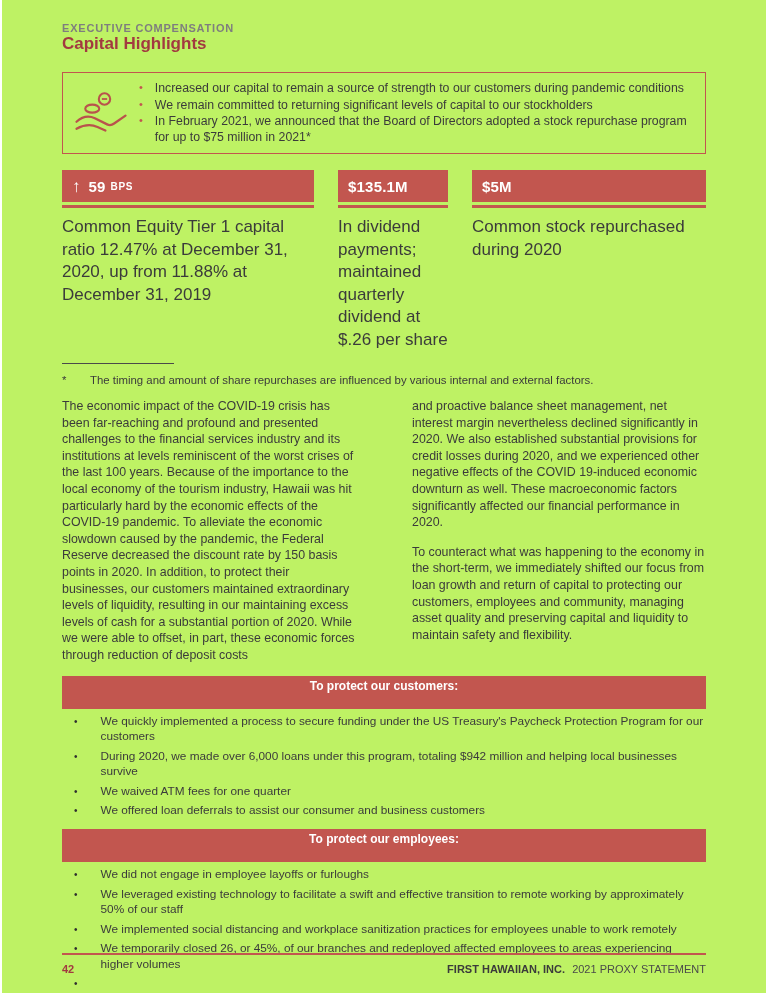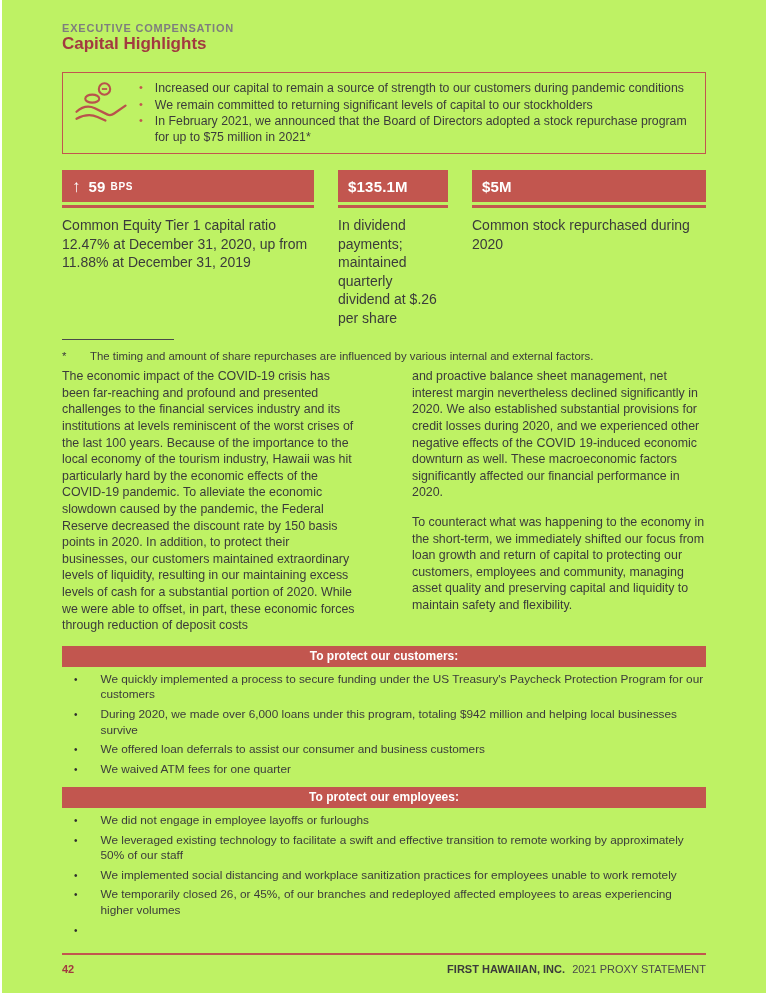--- a/index.html
+++ b/index.html
@@ -10,21 +10,21 @@
     background:#bef264; padding:22px 60px 0 60px; overflow:hidden;
   }
 
   
   .section-label { color:#7e7e7e; font-size:11px; font-weight:bold; letter-spacing:0.8px; }
   .page-title { color:#a23a40; font-size:17px; font-weight:bold; }
 
   
   .highlight-box {
     margin-top:18px; border:1px solid #c2564f;
-    display:flex; align-items:flex-start; gap:8px; padding:8px 14px 8px 8px;
+    display:flex; align-items:center; gap:8px; padding:8px 14px 8px 8px;
   }
   .hb-icon { flex:0 0 60px; display:flex; align-items:center; justify-content:center; }
   .hb-list { flex:1; display:flex; flex-direction:column; gap:1px; }
   .hb-row { display:flex; gap:12px; font-size:12.3px; line-height:1.27; }
   .hb-row .dot { color:#c2564f; }
   .dot { flex:0 0 auto; font-size:11px; line-height:inherit; }
   .dot::before { content:"\2022"; }
 
   
   .stats-row { display:flex; gap:24px; margin-top:16px; }
@@ -32,37 +32,37 @@
   .stat-2 { width:110px; }
   .stat-3 { flex:1; }
   .stat-bar {
     background:#c2564f; color:#ffffff; height:32px;
     display:flex; align-items:center; padding:0 10px; gap:8px;
   }
   .stat-arrow { font-size:17px; font-weight:bold; line-height:1; }
   .stat-value { font-size:15px; font-weight:bold; letter-spacing:0.2px; }
   .stat-unit { font-size:10px; font-weight:bold; letter-spacing:0.6px; margin-left:-3px; }
   .stat-rule { height:3px; background:#c2564f; margin-top:3px; }
-  .stat-desc { margin-top:8px; font-size:14px; line-height:1.32; color:#3b3b3b; }
+  .stat-desc { margin-top:8px; font-size:17px; line-height:1.32; color:#3b3b3b; }
 
   
   .footnote { margin-top:12px; }
   .footnote-rule { width:112px; border-top:1px solid #4a4a4a; }
   .footnote-row { display:flex; gap:18px; margin-top:9px; font-size:11.4px; line-height:1.3; }
   .footnote-marker { flex:0 0 10px; }
 
   
-  .body-cols { display:flex; gap:56px; margin-top:4px; }
+  .body-cols { display:flex; gap:56px; margin-top:10px; }
   .body-col { width:306px; font-size:12.4px; line-height:1.34; text-align:left; }
   .body-col p + p { margin-top:13px; }
 
   
   .banner {
     margin-top:12px; background:#c2564f; color:#ffffff;
-    text-align:center; font-weight:bold; font-size:12px; padding:3px 0 4px 0;
+    text-align:center; font-weight:bold; font-size:12px; padding:3px 0 16px 0;
   }
   .banner-emp { margin-top:10px; }
   .section-list { margin-top:5px; display:flex; flex-direction:column; gap:4px; padding-left:12px; }
   .sl-row { display:flex; gap:23px; font-size:11.8px; line-height:1.32; }
   .sl-row .dot { color:#2f2f2f; font-size:10px; padding-top:1px; }
 
   
   .footer {
     position:absolute; left:60px; right:60px; bottom:18px;
     border-top:2px solid #c2564f; padding-top:8px;
@@ -156,25 +156,25 @@
     <div class="sl-row">
       <span class="dot"></span>
       <span>We quickly implemented a process to secure funding under the US Treasury's Paycheck Protection Program for our customers</span>
     </div>
     <div class="sl-row">
       <span class="dot"></span>
       <span>During 2020, we made over 6,000 loans under this program, totaling $942 million and helping local businesses survive</span>
     </div>
     <div class="sl-row">
       <span class="dot"></span>
+      <span>We waived ATM fees for one quarter</span>
+    </div>
+    <div class="sl-row">
+      <span class="dot"></span>
       <span>We offered loan deferrals to assist our consumer and business customers</span>
-    </div>
-    <div class="sl-row">
-      <span class="dot"></span>
-      <span>We waived ATM fees for one quarter</span>
     </div>
   </div>
 
   <div class="banner banner-emp">To protect our employees:</div>
   <div class="section-list">
     <div class="sl-row">
       <span class="dot"></span>
       <span>We did not engage in employee layoffs or furloughs</span>
     </div>
     <div class="sl-row">

